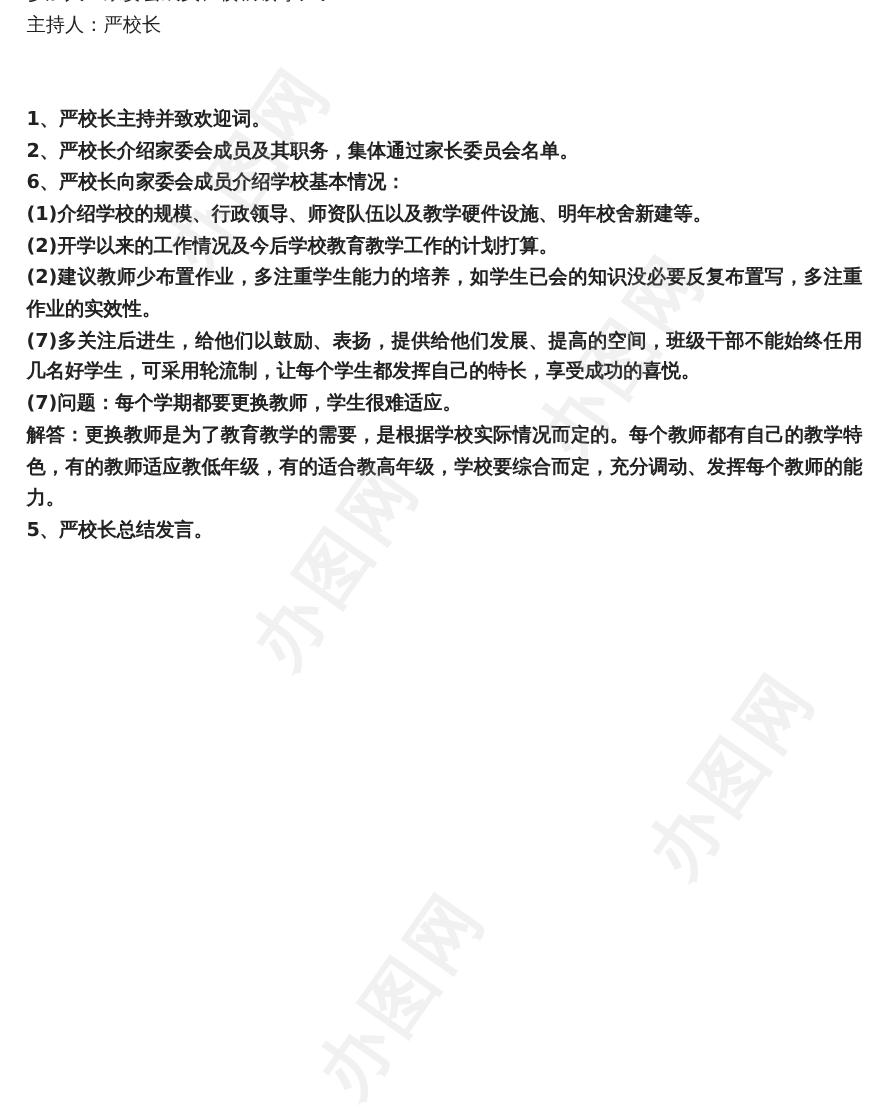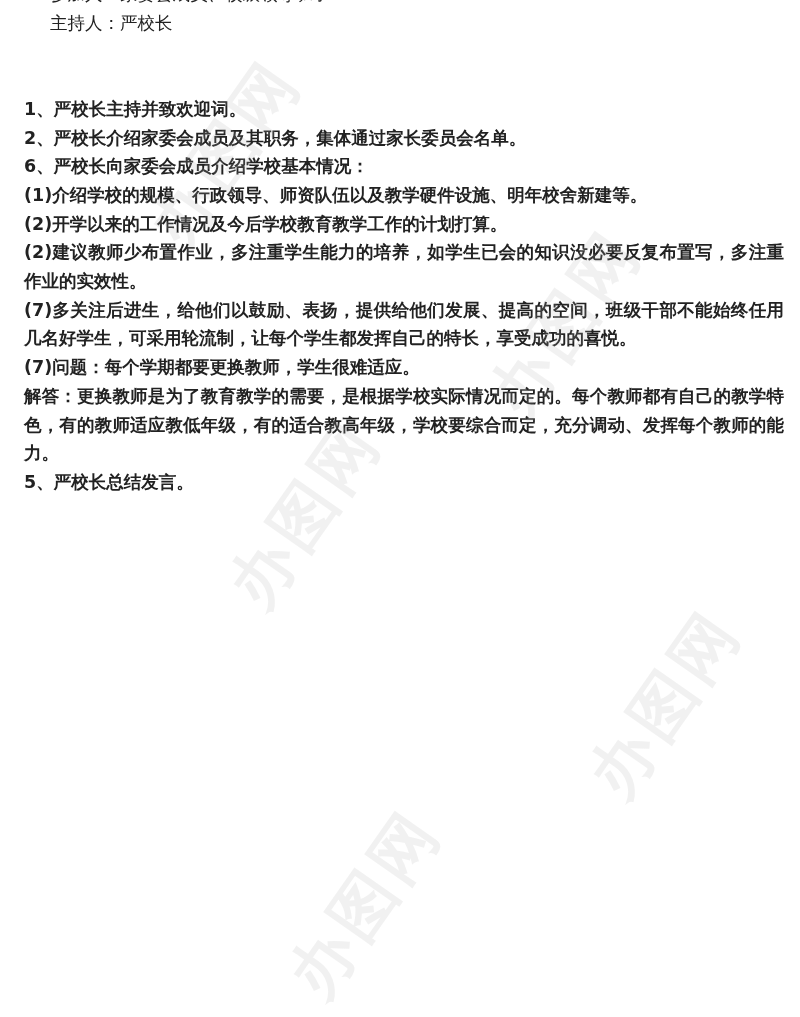--- a/index.html
+++ b/index.html
@@ -20,21 +20,20 @@
       left: 24px;
       top: -20px;
       width: 760px;
       font-size: 17.5px;
       line-height: 28.7px;
     }
     .line {
       display: block;
       white-space: nowrap;
       overflow: hidden;
-      margin-left: 26px;
     }
     .para {
       display: block;
       text-align: justify;
       text-justify: inter-character;
       word-break: break-all;
       font-weight: bold;
     }
     .blank {
       height: 57.4px;

